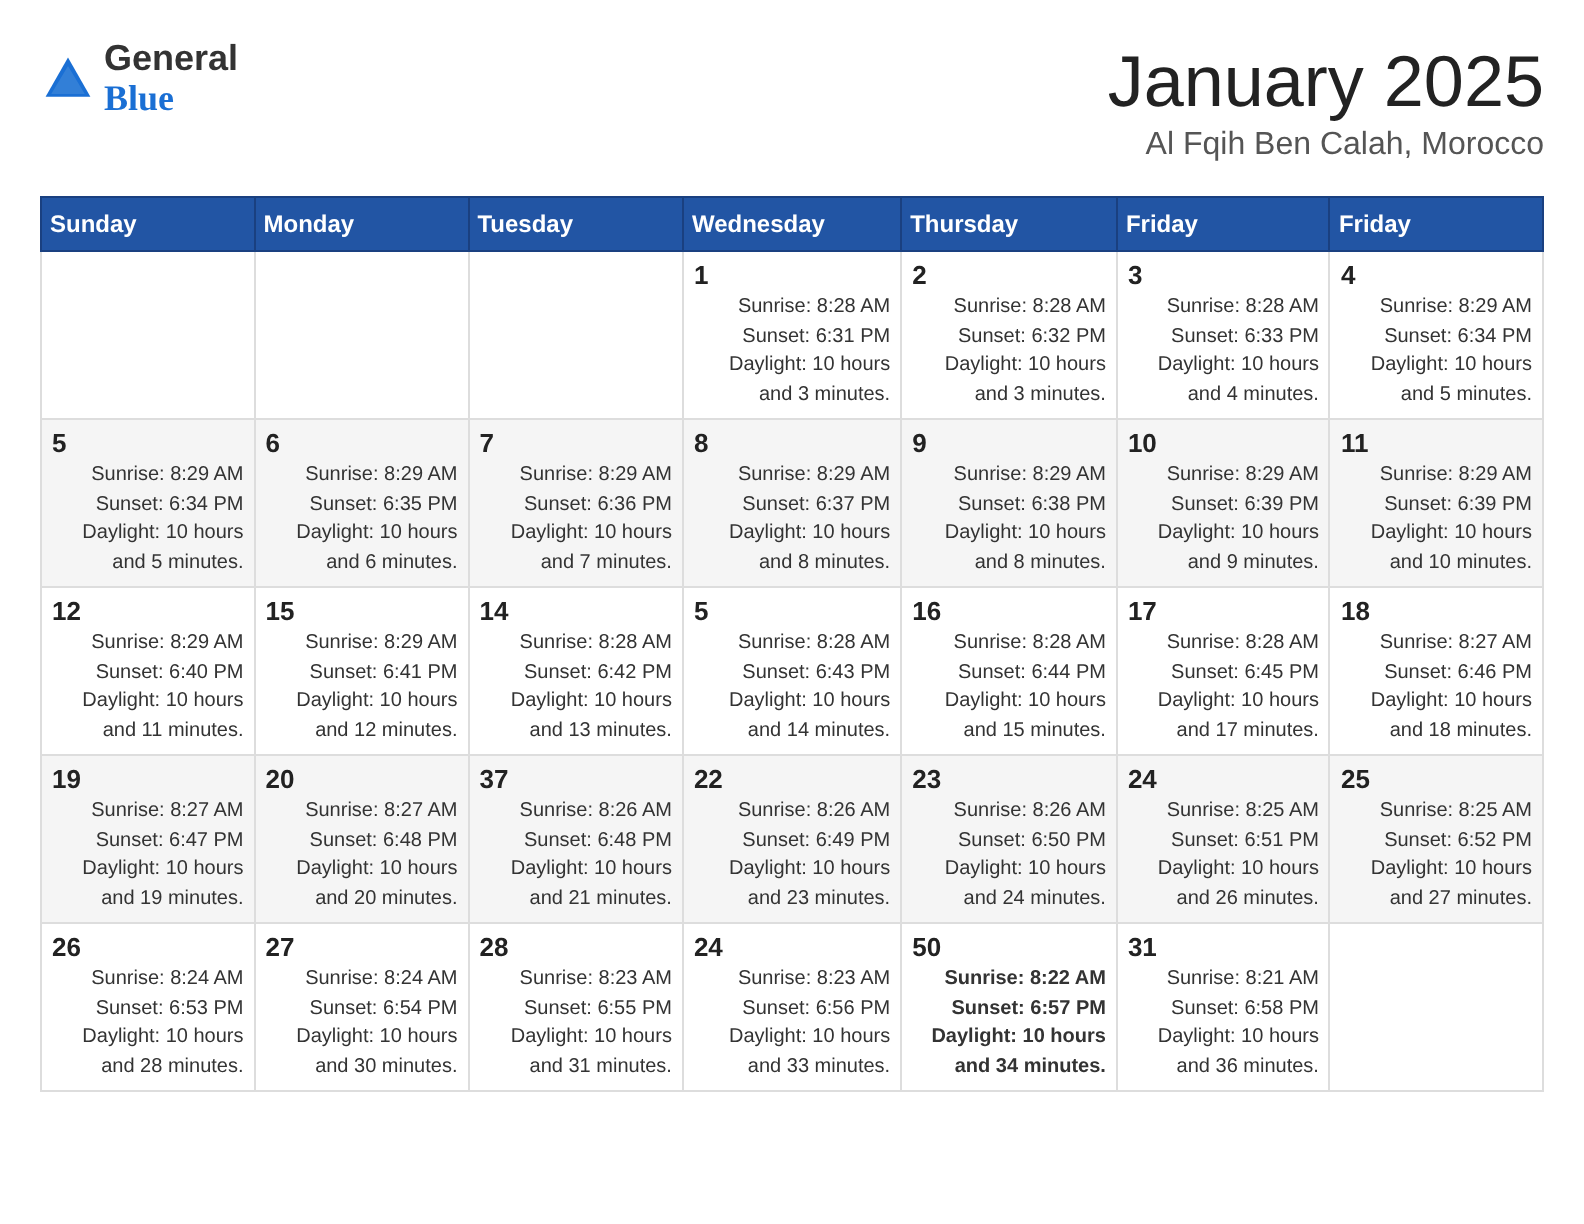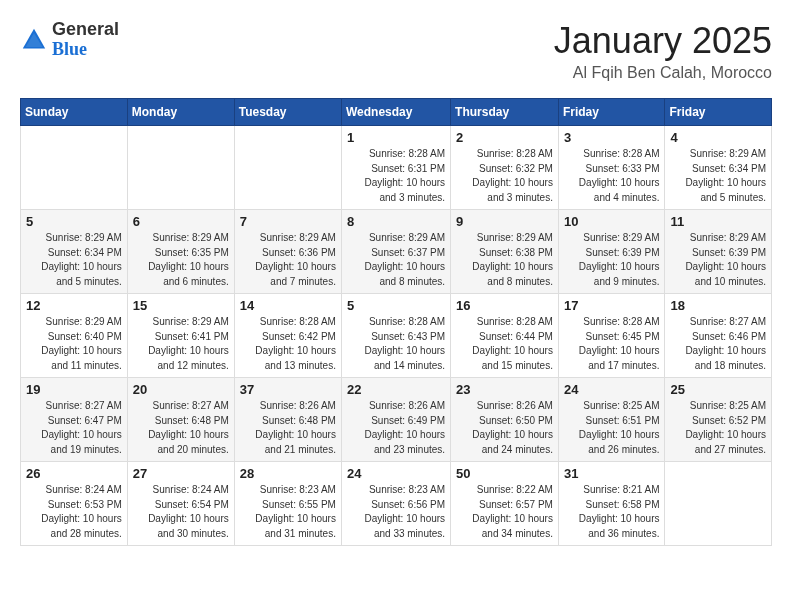--- a/index.html
+++ b/index.html
@@ -314,21 +314,21 @@
 Daylight: 10 hours and 31 minutes.</div>
         </td>
         <td>
           <div class="day-number">24</div>
           <div class="day-info" style="white-space: pre-line;">Sunrise: 8:23 AM
 Sunset: 6:56 PM
 Daylight: 10 hours and 33 minutes.</div>
         </td>
         <td>
           <div class="day-number">50</div>
-          <div class="day-info" style="white-space: pre-line;">Sunrise: 8:22 AM
+          <div class="day-info" style="white-space: pre-line; font-weight: bold;">Sunrise: 8:22 AM
 Sunset: 6:57 PM
 Daylight: 10 hours and 34 minutes.</div>
         </td>
         <td>
           <div class="day-number">31</div>
           <div class="day-info" style="white-space: pre-line;">Sunrise: 8:21 AM
 Sunset: 6:58 PM
 Daylight: 10 hours and 36 minutes.</div>
         </td>
         <td class="empty-cell"></td>

